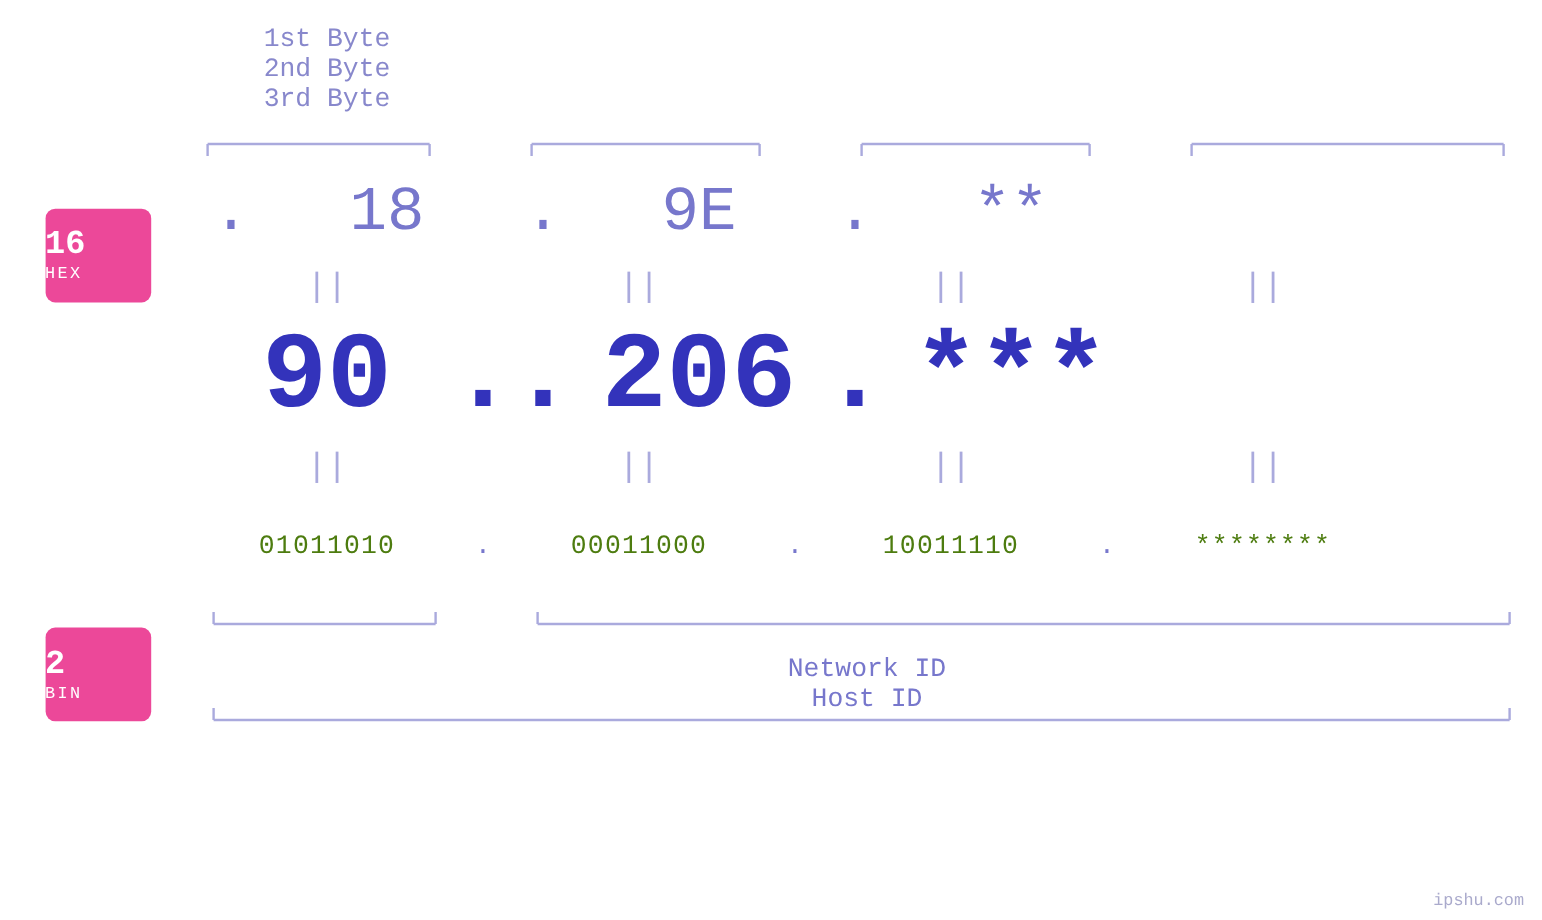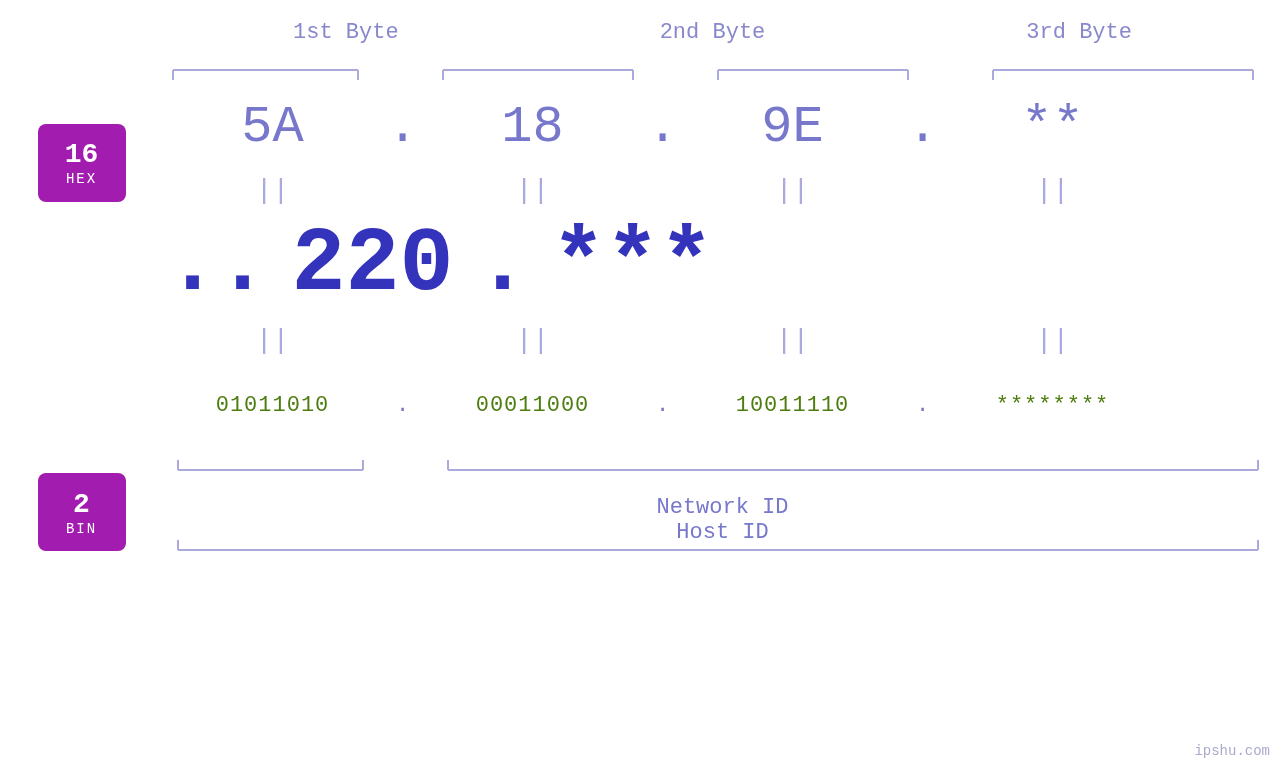--- a/index.html
+++ b/index.html
@@ -23,20 +23,21 @@
       padding-top: 20px;
     }
 
     
     .byte-headers {
       display: flex;
       width: 1100px;
       margin-left: 140px;
       justify-content: space-around;
       margin-bottom: 10px;
+      flex-direction: column;
     }
 
     .byte-label {
       color: #8888cc;
       font-size: 22px;
       font-family: 'Courier New', Courier, monospace;
       width: 220px;
       text-align: center;
     }
 
@@ -53,28 +54,28 @@
     .base-labels {
       display: flex;
       flex-direction: column;
       width: 130px;
       justify-content: space-around;
       padding-top: 30px;
       gap: 0px;
     }
 
     .base-badge {
-      background: #a21caf;
+      background: #ec4899;
       color: white;
       border-radius: 8px;
       width: 88px;
       height: 78px;
       display: flex;
       flex-direction: column;
-      align-items: center;
+      align-items: flex-start;
       justify-content: center;
       margin-bottom: 0;
     }
 
     .base-badge .base-num {
       font-size: 28px;
       font-weight: bold;
       line-height: 1.2;
     }
 
@@ -260,23 +261,20 @@
       <div style="height:110px;"></div>
       <div class="base-badge">
         <span class="base-num">2</span>
         <span class="base-name">BIN</span>
       </div>
     </div>
 
     <div class="content-area">
 
       <div class="values-row hex-row">
-        <div class="byte-cell">
-          <span class="hex-value">5A</span>
-        </div>
         <div class="dot-cell">
           <span class="hex-dot">.</span>
         </div>
         <div class="byte-cell">
           <span class="hex-value">18</span>
         </div>
         <div class="dot-cell">
           <span class="hex-dot">.</span>
         </div>
         <div class="byte-cell">
@@ -302,28 +300,31 @@
         <div class="eq-cell">
           <span class="eq-sign">||</span>
         </div>
         <div class="eq-spacer"></div>
         <div class="eq-cell">
           <span class="eq-sign">||</span>
         </div>
       </div>
 
       <div class="values-row dec-row">
+        <div class="byte-cell">
+          <span class="dec-value">90</span>
+        </div>
         <div class="dot-cell">
           <span class="dec-dot">.</span>
         </div>
         <div class="dot-cell">
           <span class="dec-dot">.</span>
         </div>
         <div class="byte-cell">
-          <span class="dec-value">220</span>
+          <span class="dec-value">206</span>
         </div>
         <div class="dot-cell">
           <span class="dec-dot">.</span>
         </div>
         <div class="byte-cell">
           <span class="dec-value">***</span>
         </div>
       </div>
 
       <div class="equals-row">

